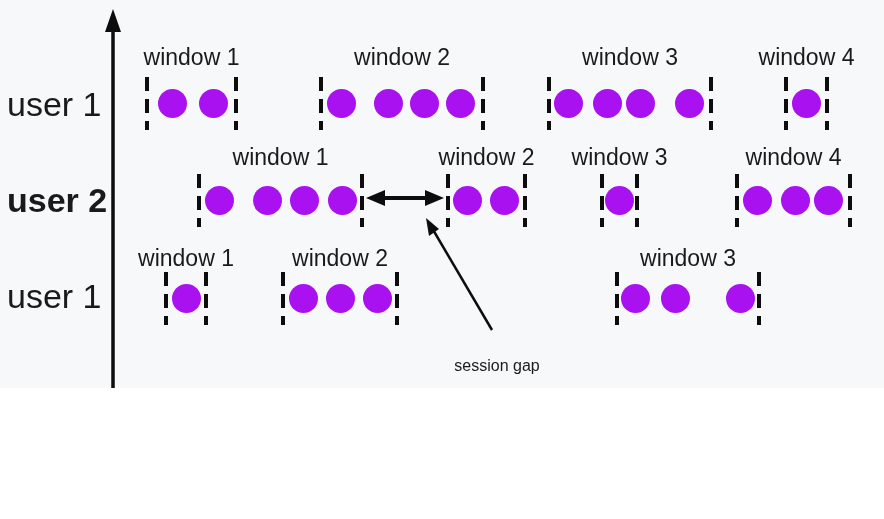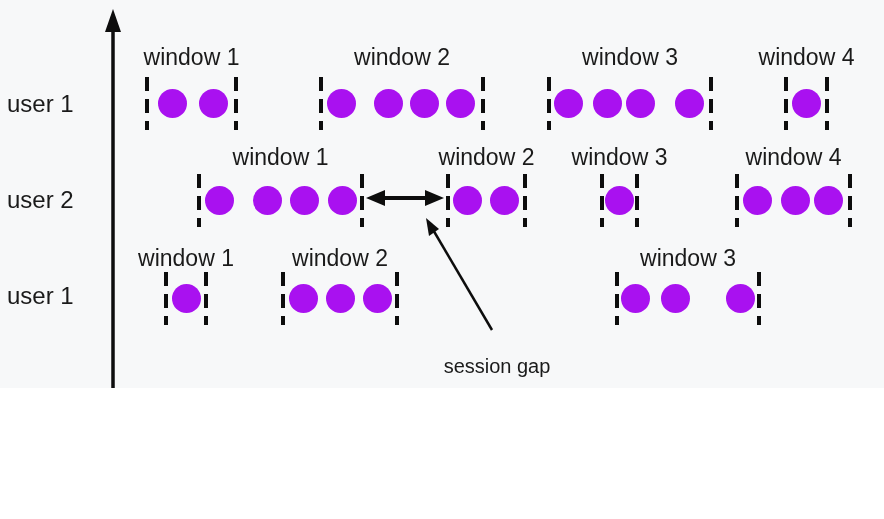--- a/index.html
+++ b/index.html
@@ -10,21 +10,21 @@
     background: var(--bg, #f7f8f9);
     font-family: "Liberation Sans", sans-serif;
     overflow: hidden;
     text-align: center;
   }
   #diagram-svg { position:absolute; left:0; top:0; z-index:1; }
   #windows-layer { position:absolute; left:0; top:0; width:100%; height:100%; z-index:2; }
 
   .user-label {
     position:absolute;
-    font-size:24px;
+    font-size:34px;
     color: var(--txt, #1a1a1a);
     transform: translateY(-50%);
     white-space: nowrap;
     z-index:2;
   }
   .win-label {
     position:absolute;
     font-size:23px;
     color: var(--txt, #1a1a1a);
     transform: translate(-50%,-50%);
@@ -40,21 +40,21 @@
   }
   .dot {
     position:absolute;
     width:29px;
     height:29px;
     border-radius:50%;
     background: var(--dot, #A911F0);
   }
   .annotation-label {
     position:absolute;
-    font-size:20px;
+    font-size:16px;
     color: var(--txt, #1a1a1a);
     transform: translate(-50%,-50%);
     white-space: nowrap;
     z-index:2;
   }
   .time-label {
     position:absolute;
     font-size:31px;
     color:#111;
     transform: translate(-50%,-50%);
@@ -155,21 +155,21 @@
       <div class="dot" style="left: 363px; top: 284px;"></div>
       <div class="win-label" style="left: 688px; top: 258px;">window 3</div>
       <div class="bracket" style="left: 615px; top: 272px;"></div>
       <div class="bracket" style="left: 757px; top: 272px;"></div>
       <div class="dot" style="left: 621px; top: 284px;"></div>
       <div class="dot" style="left: 661px; top: 284px;"></div>
       <div class="dot" style="left: 726px; top: 284px;"></div>
     </div>
 
   <div class="user-label" style="left:7px;  top:104px;">user 1</div>
-  <div class="user-label" style="left:7px;  top:200px;">user 2</div>
+  <div class="user-label" style="left:7px;  top:200px;font-weight:bold;">user 2</div>
   <div class="user-label" style="left:7px;  top:296px;">user 1</div>
 
   <div class="annotation-label" style="left:497px; top:366px;">session gap</div>
 
   <div class="time-label" style="left:810px; top:502px;">user</div>
 
   <div class="watermark" style="right:16px; top:492px;margin-top:32px;">@稀土掘金技术社区</div>
 </div>
 
 </body></html>

